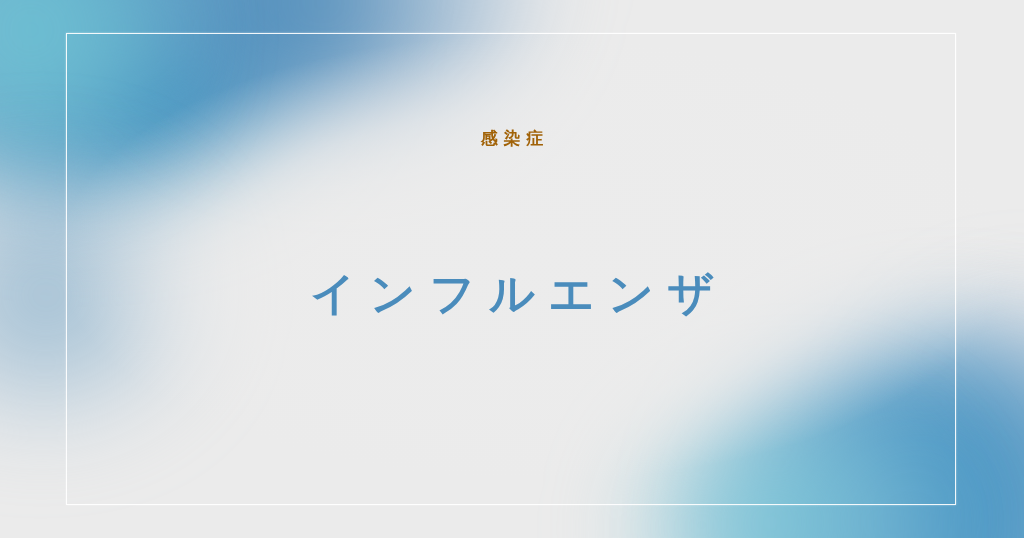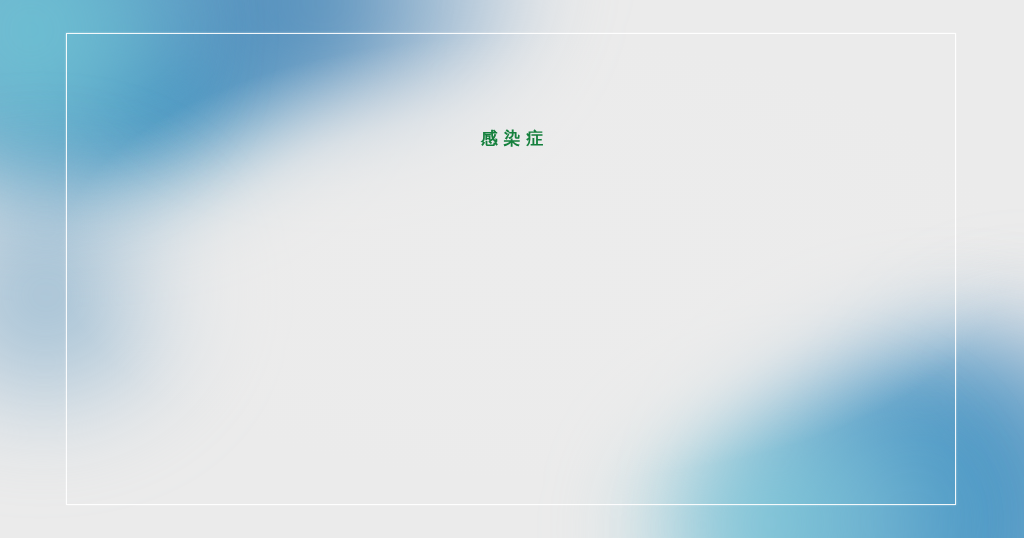--- a/index.html
+++ b/index.html
@@ -156,21 +156,21 @@
   .eyebrow {
     position: absolute;
     top: 127px;
     left: 0;
     right: 0;
     text-align: center;
     font-size: 17px;
     font-weight: 700;
     letter-spacing: 0.34em;
     text-indent: 0.34em;
-    color: #15803d;
+    color: #a16207;
   }
 
   .headline {
     position: absolute;
     top: 240px;
     left: 0;
     right: 0;
     text-align: center;
     font-size: 45px;
     font-weight: 700;
@@ -210,16 +210,17 @@
     <div class="blob blob-br-blue"></div>
     <div class="blob blob-br-teal"></div>
     <div class="haze"></div>
   </div>
 
   <div class="frame"></div>
 
   <div class="content">
     <div class="eyebrow">感染症</div>
 
+    <h1 class="headline">インフルエンザ</h1>
 
   </div>
 
 </div>
 
 </body></html>

